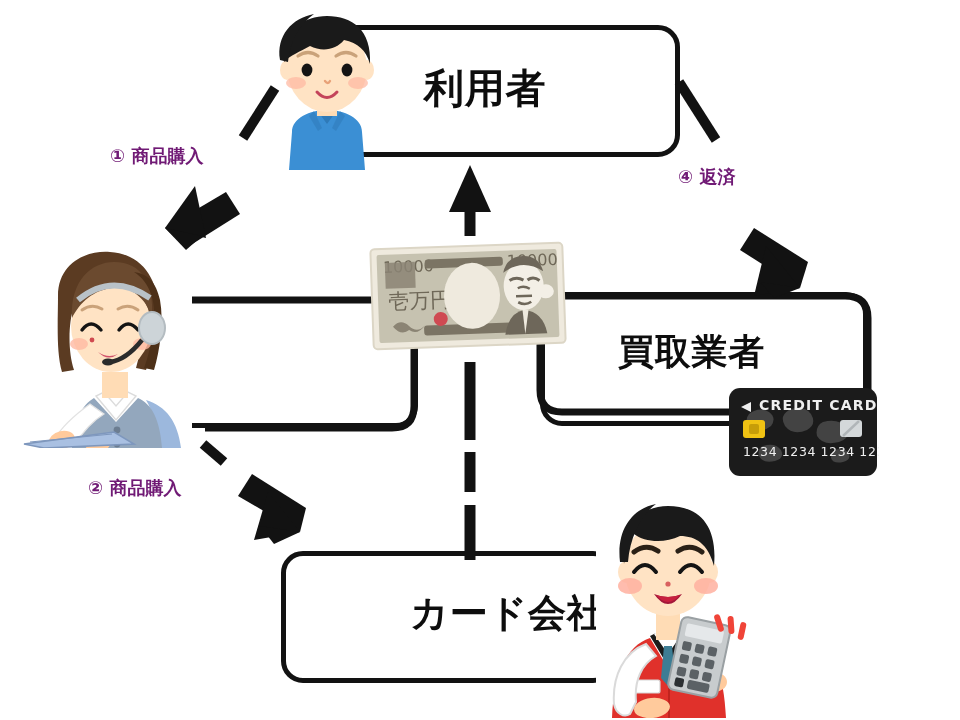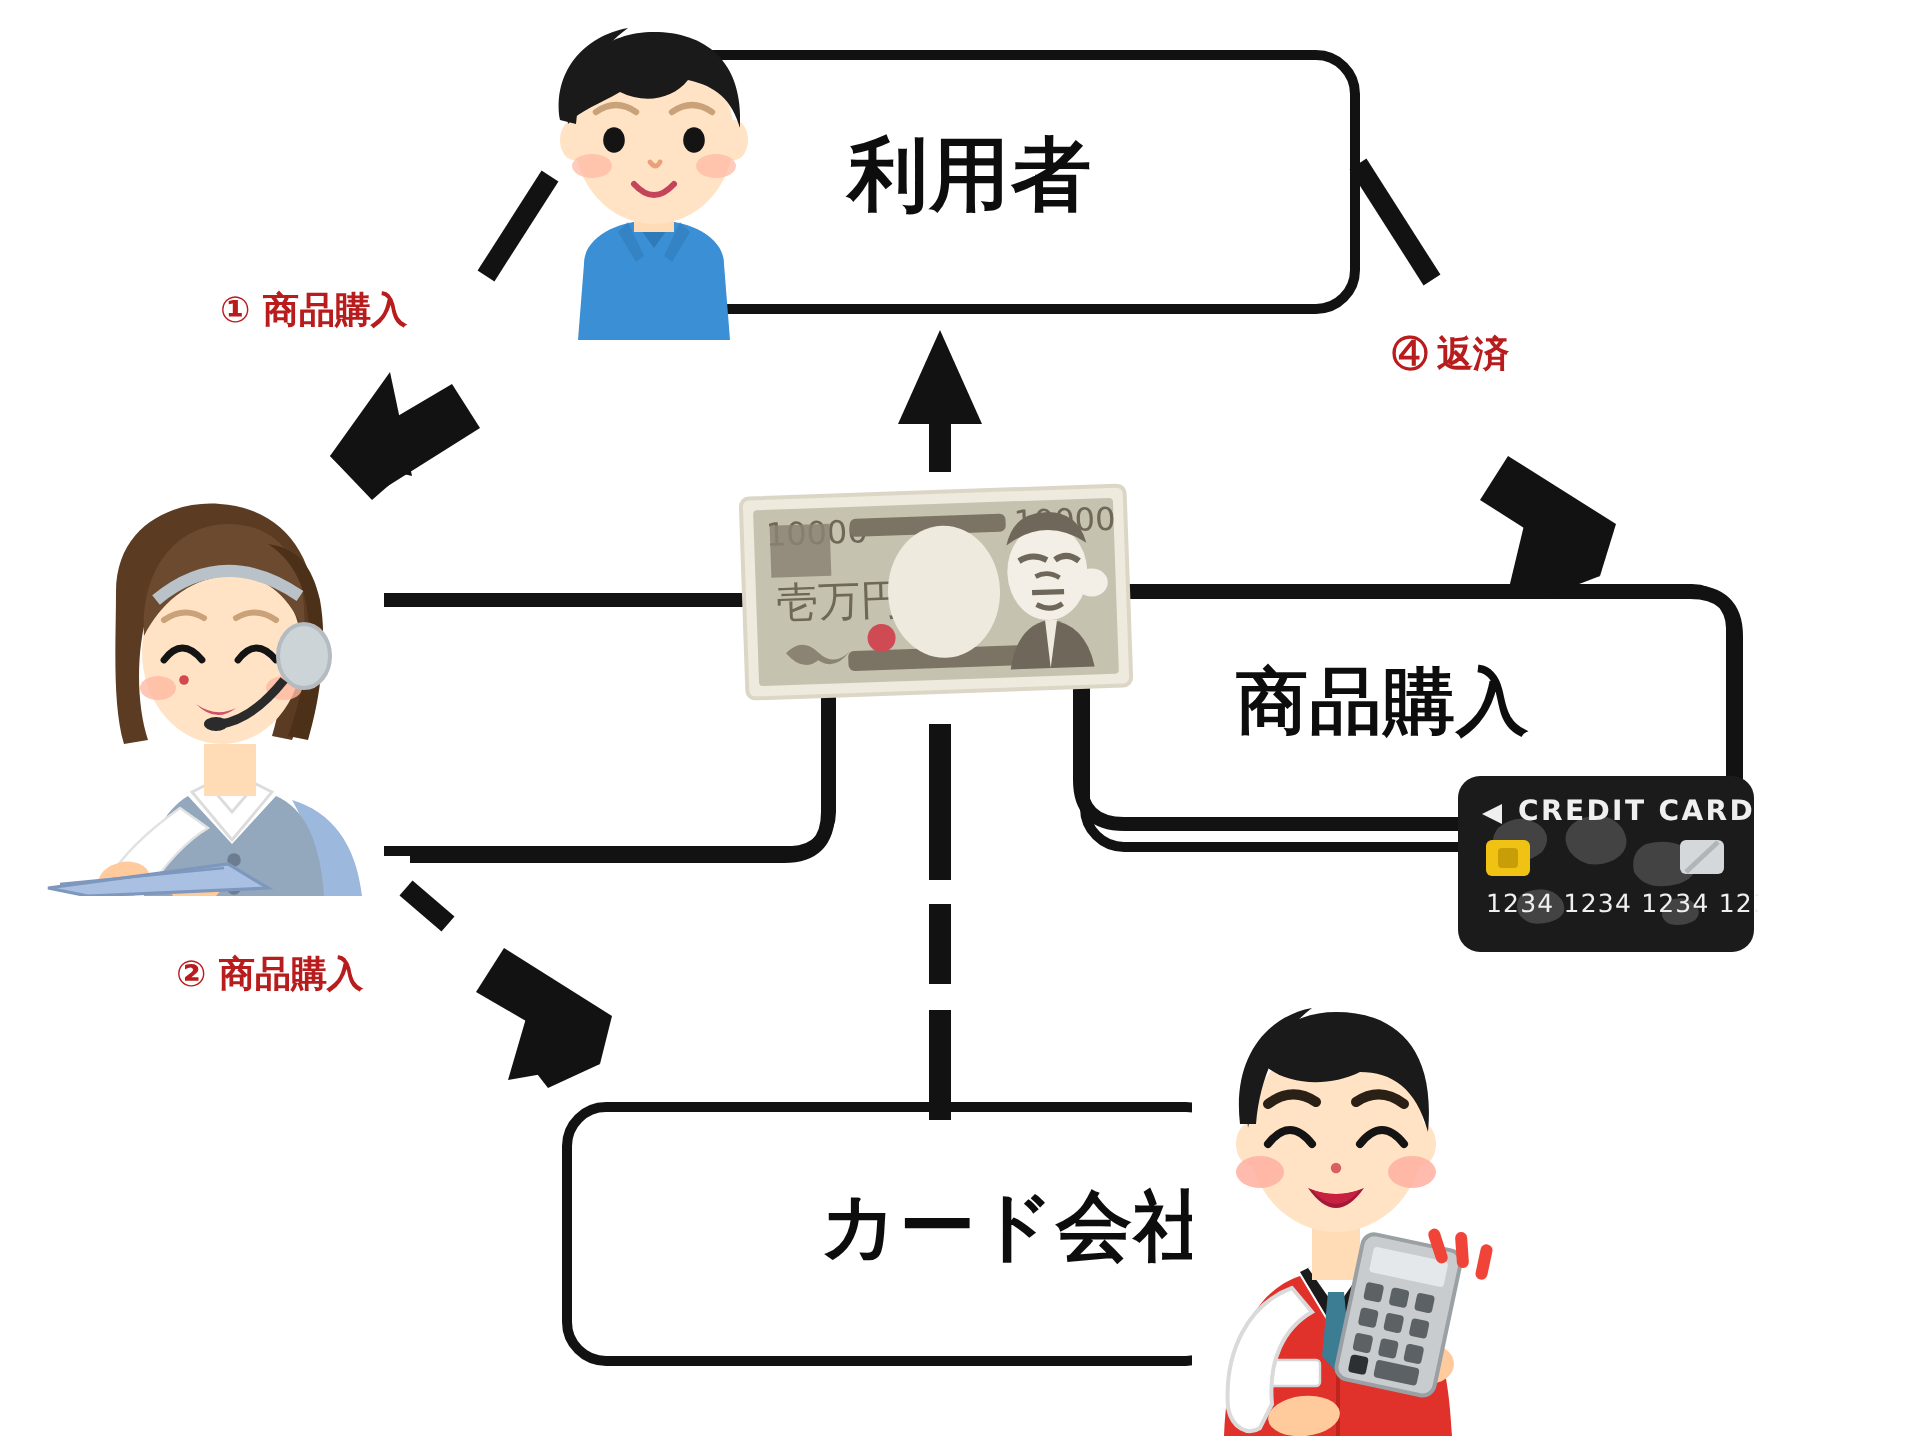--- a/index.html
+++ b/index.html
@@ -31,21 +31,21 @@
     letter-spacing:.02em;
     white-space:nowrap;
     line-height:1;
   }
 
   
   .step-label{
     position:absolute;
     font-weight:700;
     font-size:18px;
-    color:#b91c1c;
+    color:#701a75;
     white-space:nowrap;
     line-height:1;
   }
 
   
   svg.overlay{position:absolute;left:0;top:0;width:960px;height:720px;overflow:visible;}
 
   
   .illus{position:absolute;}
 </style>
@@ -83,21 +83,21 @@
       <path d="M540 300 L540 390 Q540 412 562 412 L735 412" stroke="#121212" stroke-width="7" fill="none"></path>
     </g>
   </svg>
 
   <div class="node" style="left:272px;top:25px;width:408px;height:132px;"></div>
   <div class="node-label" style="left:424px;top:68px;font-size:40px;">利用者</div>
 
   <div class="node" style="left:170px;top:298px;width:248px;height:130px;"></div>
 
   <div class="node" style="left:540px;top:292px;width:328px;height:134px;"></div>
-  <div class="node-label" style="left:618px;top:334px;font-size:36px;">商品購入</div>
+  <div class="node-label" style="left:618px;top:334px;font-size:36px;">買取業者</div>
 
   <div class="node" style="left:281px;top:551px;width:334px;height:132px;"></div>
   <div class="node-label" style="left:410px;top:594px;font-size:38px;">カード会社</div>
 
   <div class="abs" style="left:268px;top:18px;width:44px;height:146px;background:#fff;"></div>
   <div class="abs" style="left:166px;top:292px;width:26px;height:142px;background:#fff;"></div>
   <div class="abs" style="left:386px;top:240px;width:20px;height:120px;background:#fff;"></div>
   <div class="abs" style="left:596px;top:545px;width:30px;height:146px;background:#fff;"></div>
 
   <div class="illus" style="left:262px;top:10px;width:130px;height:160px;">
@@ -335,15 +335,15 @@
     <g>
       <path d="M679 82 L716 140" stroke="#121212" stroke-width="10" fill="none"></path>
       <polygon points="800,288 740,250 754,228 808,262" fill="#121212"></polygon>
       <polygon points="800,288 766,246 754,296" fill="#121212"></polygon>
       <polygon points="800,288 760,282 774,298" fill="#121212"></polygon>
     </g>
   </svg>
 
   <div class="step-label" style="left:110px;top:147px;">① 商品購入</div>
   <div class="step-label" style="left:88px;top:479px;">② 商品購入</div>
-  <div class="step-label" style="left:696px;top:168px;font-family:Liberation Serif, serif;">④ 返済</div>
+  <div class="step-label" style="left:678px;top:168px;">④ 返済</div>
 
 </div>
 
 </body></html>

